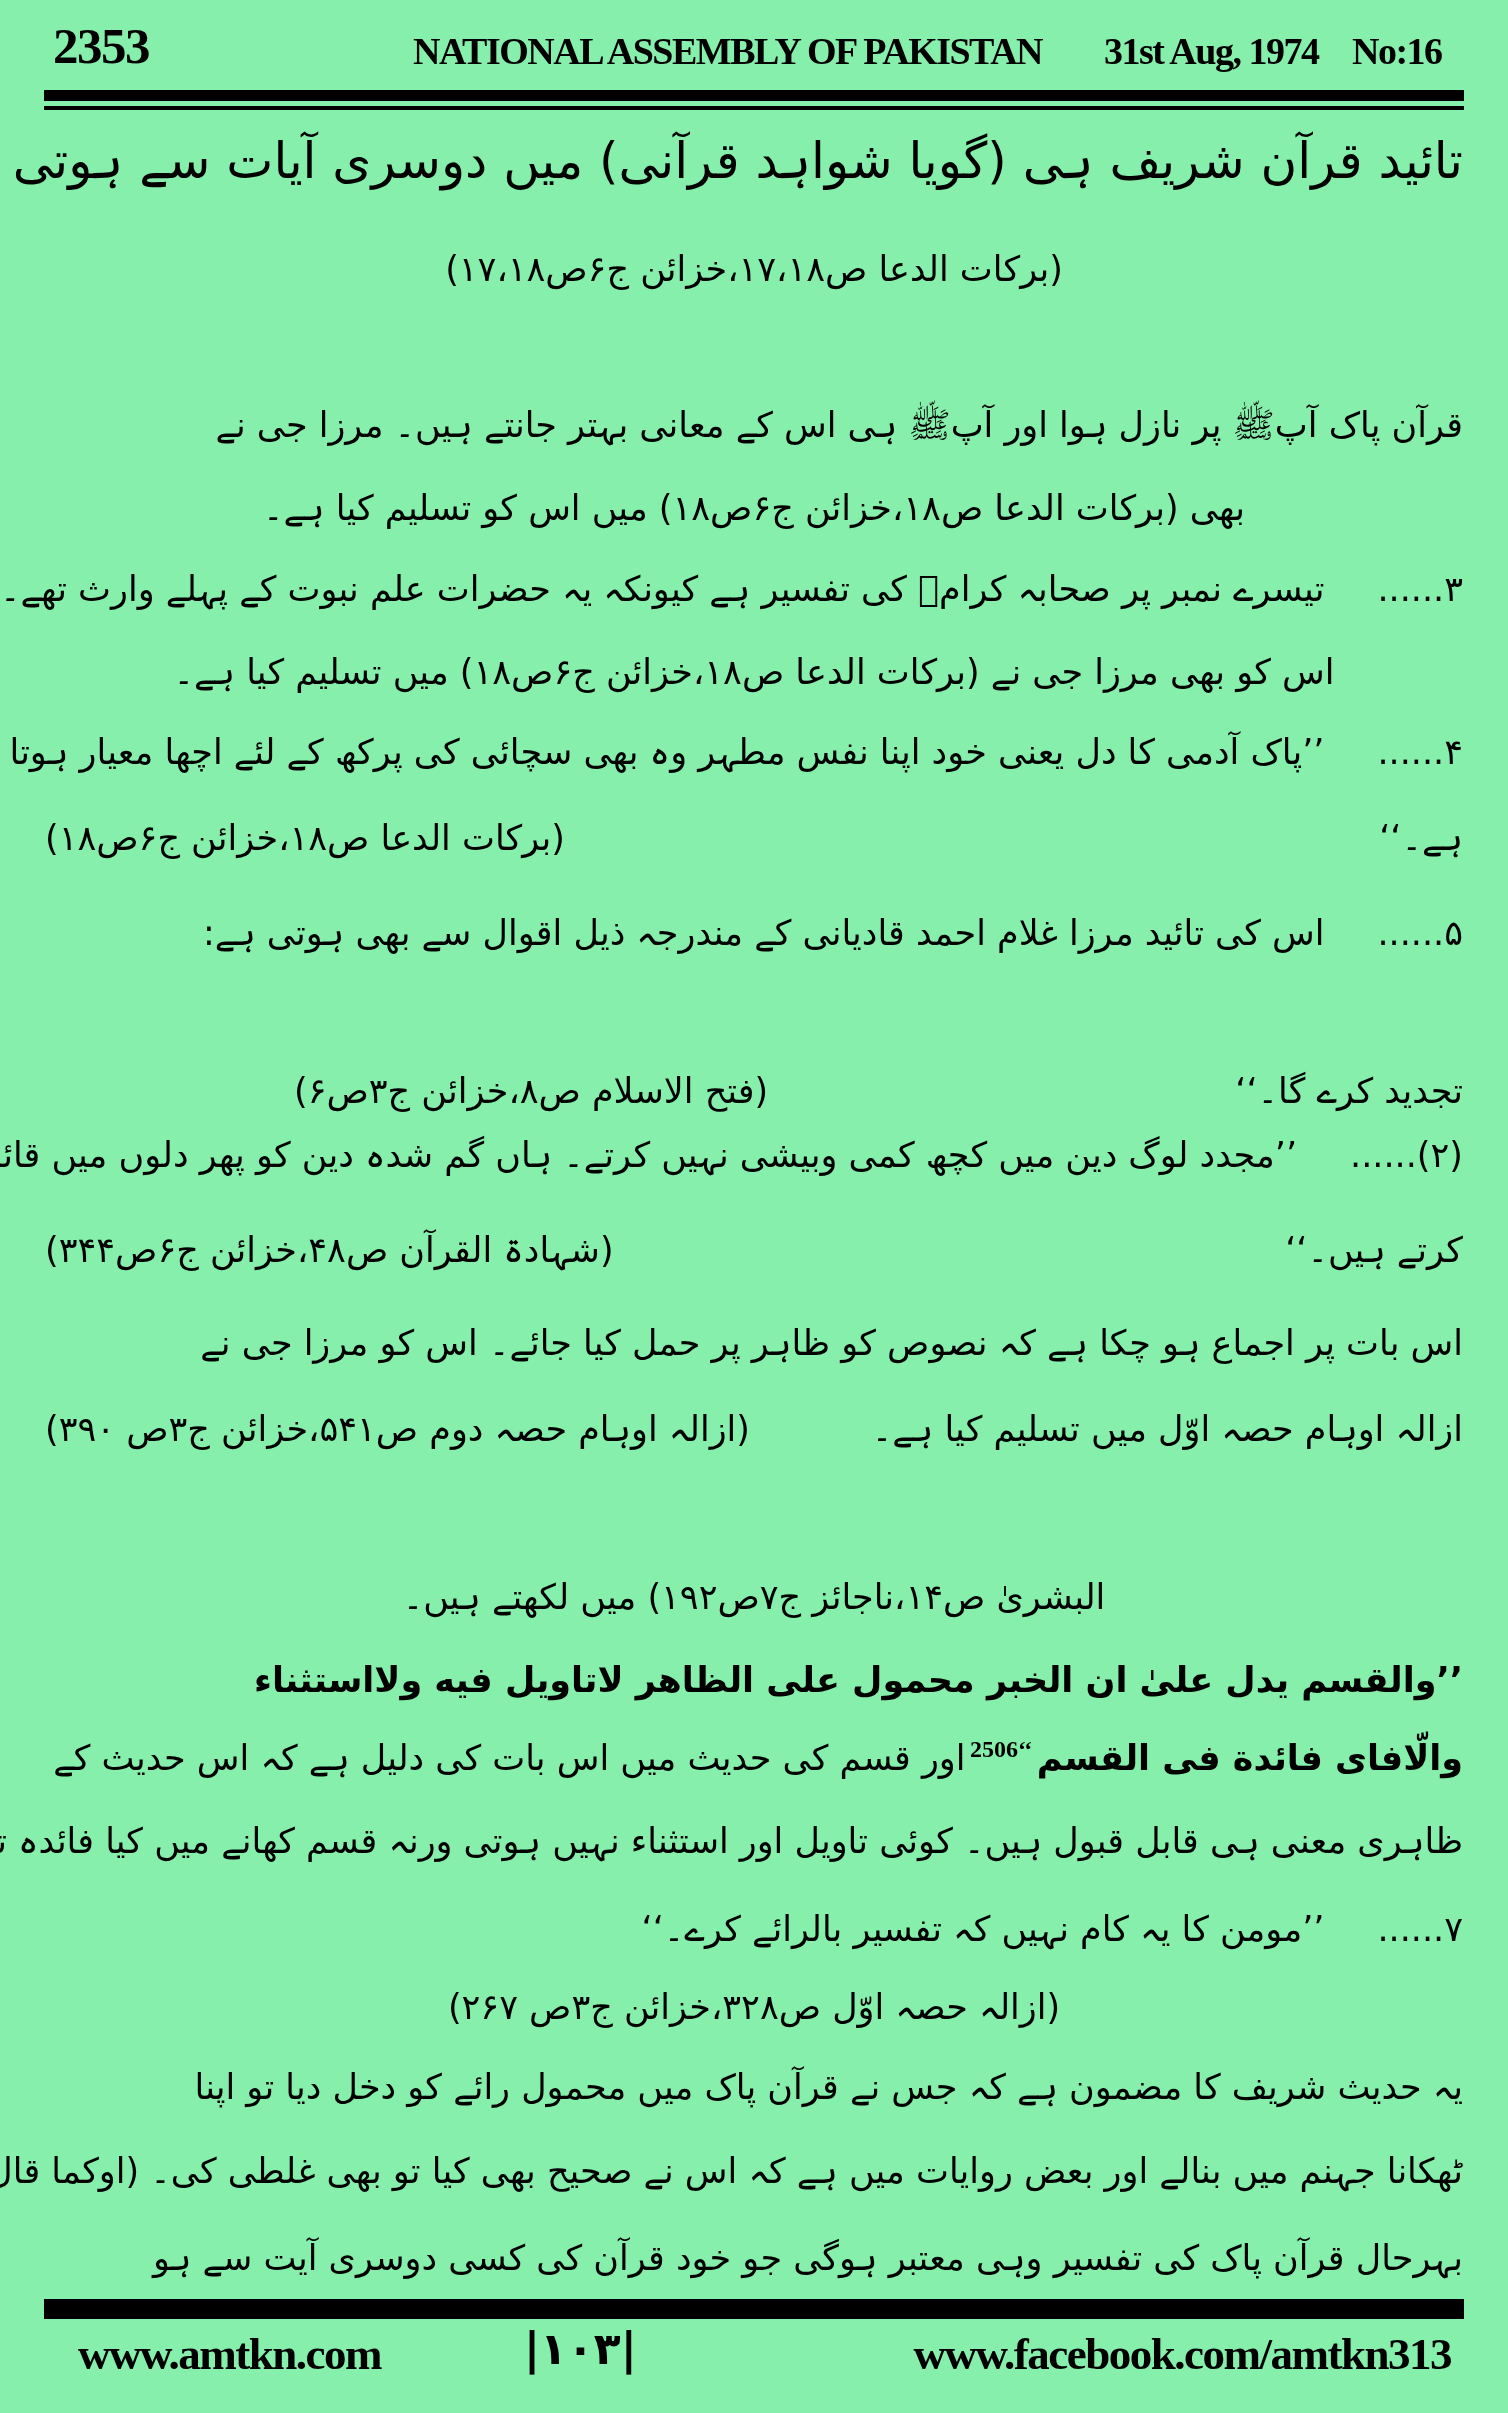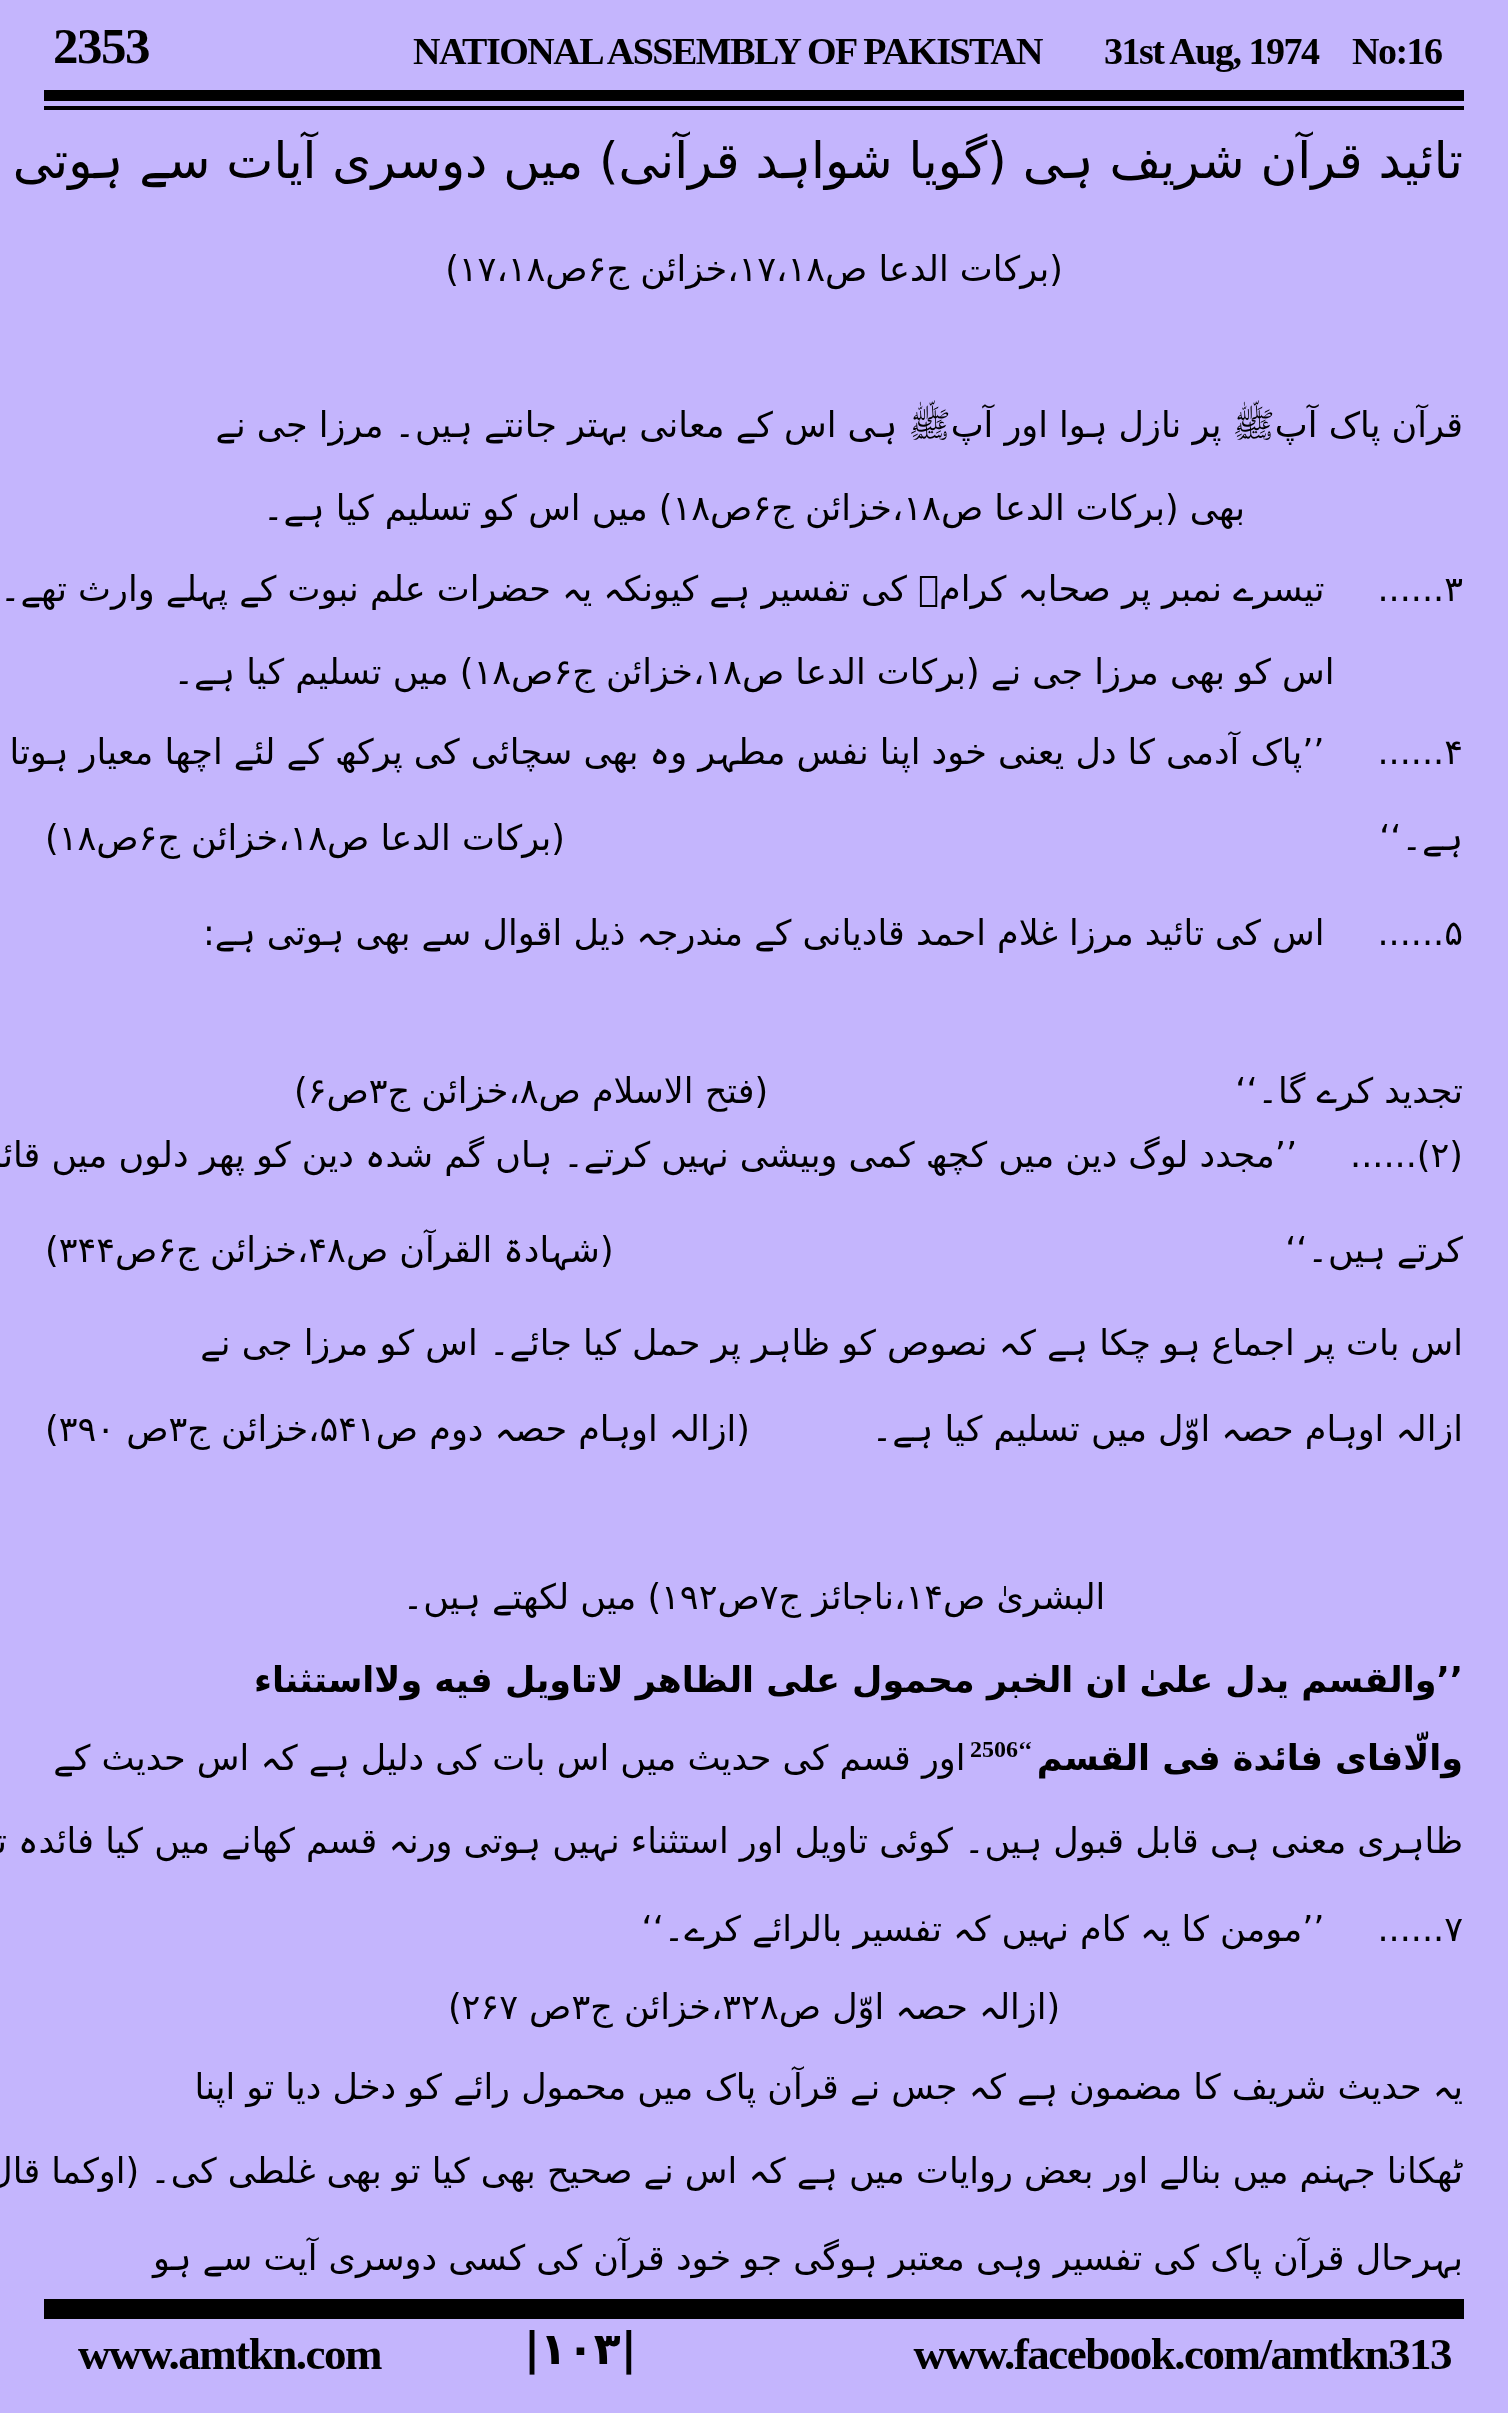--- a/index.html
+++ b/index.html
@@ -1,19 +1,19 @@
 <!DOCTYPE html>
 <html lang="ur" style="font-size:12px"><head>
 <meta charset="utf-8">
 <style>
   html,body{margin:0;padding:0;background:#777;}
   .page{
     position:relative;
     width:1508px;height:2413px;
-    background:#c4b5fd;
+    background:#86efac;
     overflow:hidden;
     margin:0 auto;
     color:#000;
   }
   
   .hdr-pagenum{
     position:absolute;left:53px;top:16.6px;
     font-family:"Liberation Serif",serif;font-weight:bold;
     font-size:51px;letter-spacing:-1.5px;
   }

